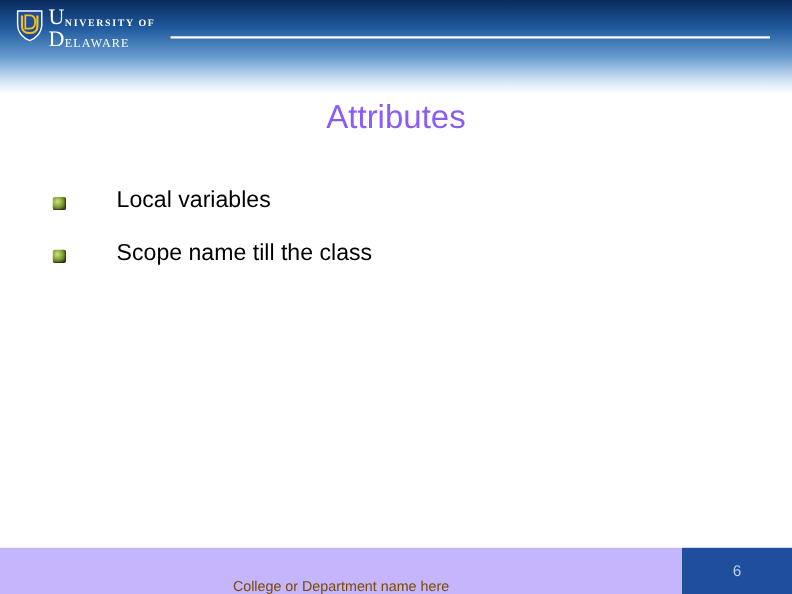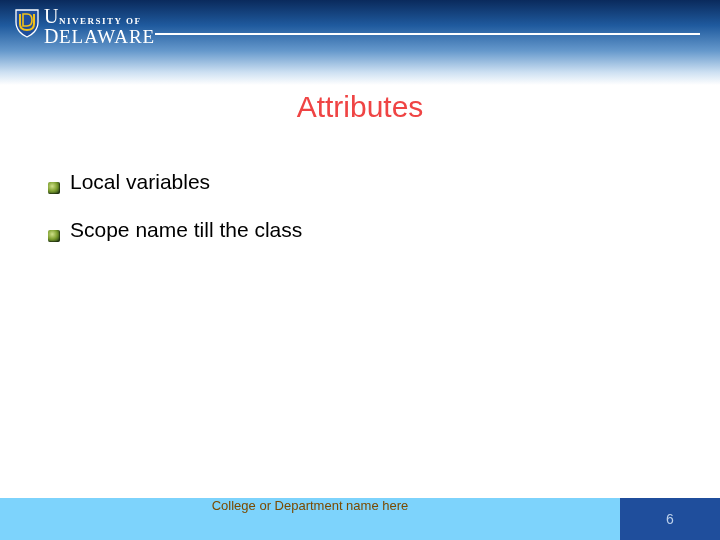--- a/index.html
+++ b/index.html
@@ -67,32 +67,33 @@
     height: 0;
     border-top: 2px solid #ffffff;
   }
   .title {
     position: absolute;
     top: 90px;
     left: 0;
     width: 100%;
     text-align: center;
     font-size: 30px;
-    color: #ef4444;
+    color: #8b5cf6;
   }
   .content {
     position: absolute;
     top: 170px;
     left: 48px;
     right: 48px;
   }
   .bullet-row {
     display: flex;
-    align-items: flex-end;
+    align-items: center;
     margin-bottom: 24px;
+    gap: 36px;
   }
   .bullet {
     width: 12px;
     height: 12px;
     flex-shrink: 0;
     margin-top: 6px;
     margin-right: 10px;
     background:
       radial-gradient(circle at 35% 35%, #cfe08a 0%, #7fa030 45%, #335019 80%);
     border-radius: 2px;
@@ -104,25 +105,25 @@
   }
   .footer-band {
     position: absolute;
     left: 0;
     bottom: 0;
     width: 100%;
     height: 42px;
     display: flex;
   }
   .footer-yellow {
-    background: #7dd3fc;
+    background: #c4b5fd;
     width: 620px;
     height: 100%;
     display: flex;
-    align-items: flex-start;
+    align-items: flex-end;
     justify-content: center;
   }
   .footer-yellow-text {
     font-size: 13px;
     color: #7a4a00;
   }
   .footer-blue {
     background: #1f4e9c;
     flex: 1;
     height: 100%;
@@ -151,21 +152,21 @@
           <path d="M9 6 H13 C16 6 18 8 18 12 C18 16 16 18 13 18 H9 Z" fill="none" stroke="#f2c11a" stroke-width="1.6"></path>
         </svg>
       </span>
       <div class="logo-text-block">
         <div class="logo-word">
           <span class="big-letter">U</span>
           <span class="logo-univ">NIVERSITY OF</span>
         </div>
         <div class="logo-word">
           <span class="big-letter">D</span>
-          <span style="font-size:19px;letter-spacing:1px;">ELAWARE</span>
+          <span style="font-size:11px;letter-spacing:1px;">ELAWARE</span>
         </div>
       </div>
     </div>
   </div>
 
   <div class="header-rule"></div>
 
   <div class="title">Attributes</div>
 
   <div class="content">

